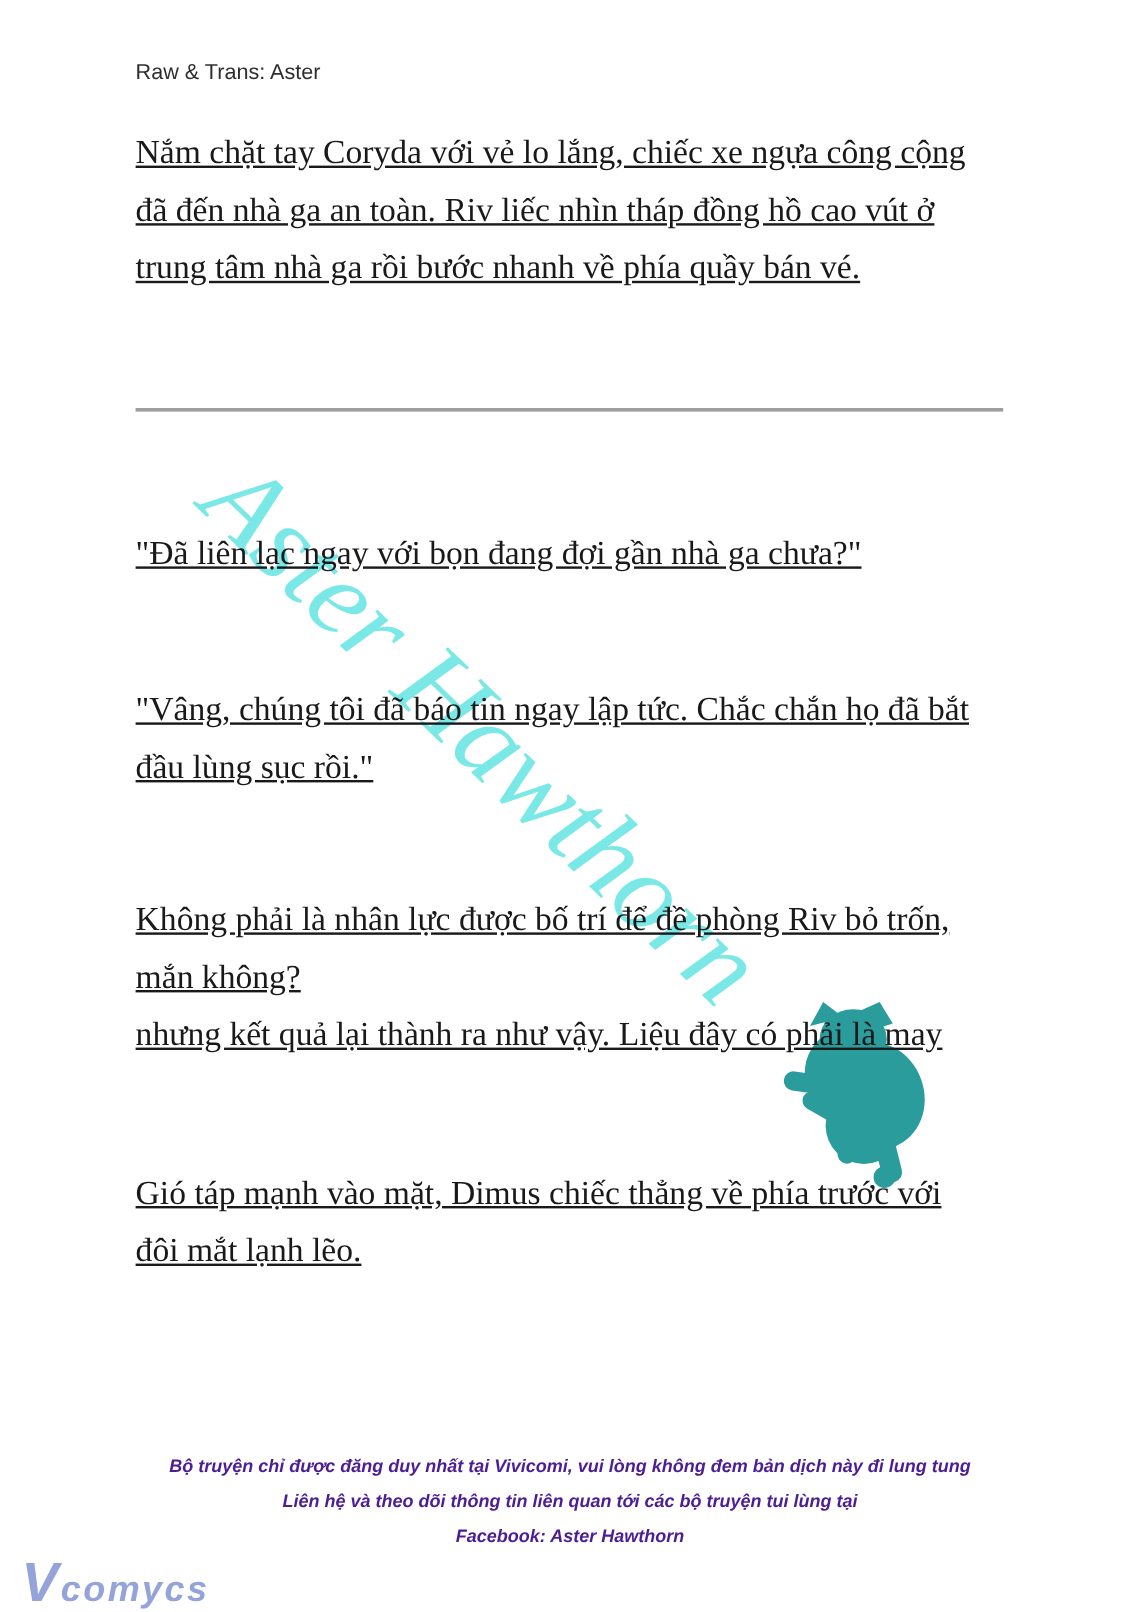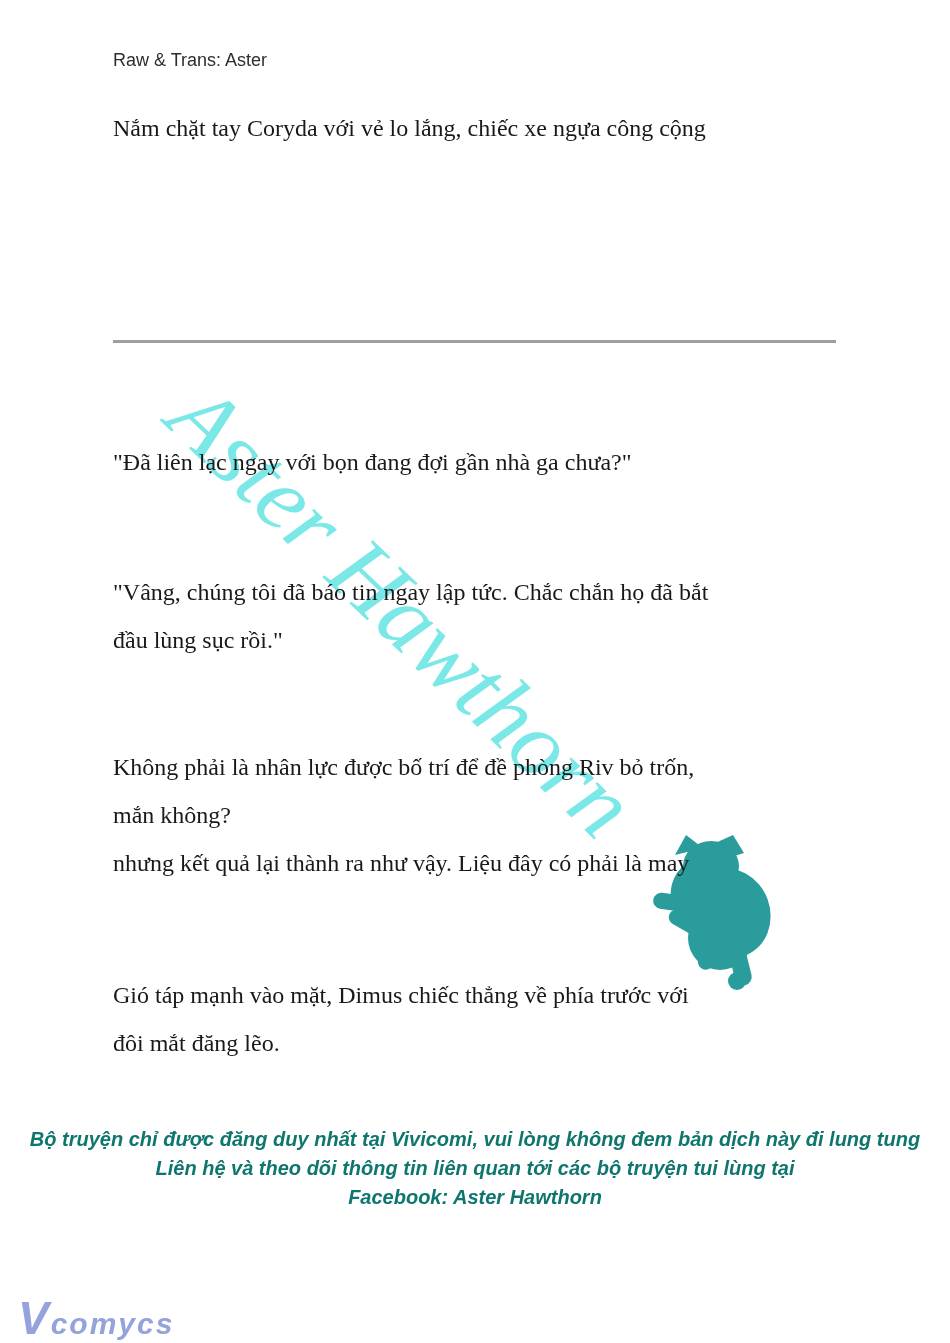--- a/index.html
+++ b/index.html
@@ -33,23 +33,24 @@
   .para {
     position: absolute;
     left: 113px;
     width: 730px;
     z-index: 2;
   }
   .para .line {
     display: block;
     height: 48px;
     line-height: 48px;
-    font-size: 24px;
+    font-size: 28px;
     color: #191919;
     white-space: nowrap;
+    text-decoration: underline;
   }
   .p1 { top: 104px; }
   .p2 { top: 438px; }
   .p3 { top: 568px; }
   .p4 { top: 743px; }
   .p5 { top: 971px; }
   
   .divider {
     position: absolute;
     left: 113px;
@@ -82,28 +83,28 @@
   .cat {
     position: absolute;
     left: 645px;
     top: 833px;
     z-index: 1;
   }
   
   .footer {
     position: absolute;
     left: 0;
-    top: 1125px;
+    top: 1208px;
     width: 950px;
     text-align: center;
     font-family: "Liberation Sans", sans-serif;
     font-weight: bold;
     font-style: italic;
-    font-size: 20px;
-    color: #0f766e;
+    font-size: 15px;
+    color: #4c1d95;
     z-index: 3;
   }
   .footer .fline {
     display: block;
     height: 29px;
     line-height: 29px;
   }
   
   .logo {
     position: absolute;
@@ -125,20 +126,22 @@
 <body>
 
 <div class="page">
 
   <div class="credit">Raw &amp; Trans: Aster</div>
 
   <div class="watermark">Aster Hawthorn</div>
 
   <div class="para p1">
     <span class="line">Nắm chặt tay Coryda với vẻ lo lắng, chiếc xe ngựa công cộng</span>
+    <span class="line">đã đến nhà ga an toàn. Riv liếc nhìn tháp đồng hồ cao vút ở</span>
+    <span class="line">trung tâm nhà ga rồi bước nhanh về phía quầy bán vé.</span>
   </div>
 
   <div class="divider"></div>
 
   <div class="para p2">
     <span class="line">"Đã liên lạc ngay với bọn đang đợi gần nhà ga chưa?"</span>
   </div>
 
   <div class="para p3">
     <span class="line">"Vâng, chúng tôi đã báo tin ngay lập tức. Chắc chắn họ đã bắt</span>
@@ -146,21 +149,21 @@
   </div>
 
   <div class="para p4">
     <span class="line">Không phải là nhân lực được bố trí để đề phòng Riv bỏ trốn,</span>
     <span class="line">mắn không?</span>
     <span class="line">nhưng kết quả lại thành ra như vậy. Liệu đây có phải là may</span>
   </div>
 
   <div class="para p5">
     <span class="line">Gió táp mạnh vào mặt, Dimus chiếc thẳng về phía trước với</span>
-    <span class="line">đôi mắt đăng lẽo.</span>
+    <span class="line">đôi mắt lạnh lẽo.</span>
   </div>
 
   <div class="cat">
     <svg width="135" height="160" viewBox="0 0 135 160" xmlns="http://www.w3.org/2000/svg">
       <g fill="#2a9c9c">
 
         <polygon points="30,22 41,2 58,15"></polygon>
         <polygon points="68,11 88,2 99,20 80,26"></polygon>
 
         <ellipse cx="66" cy="33" rx="28" ry="25"></ellipse>

